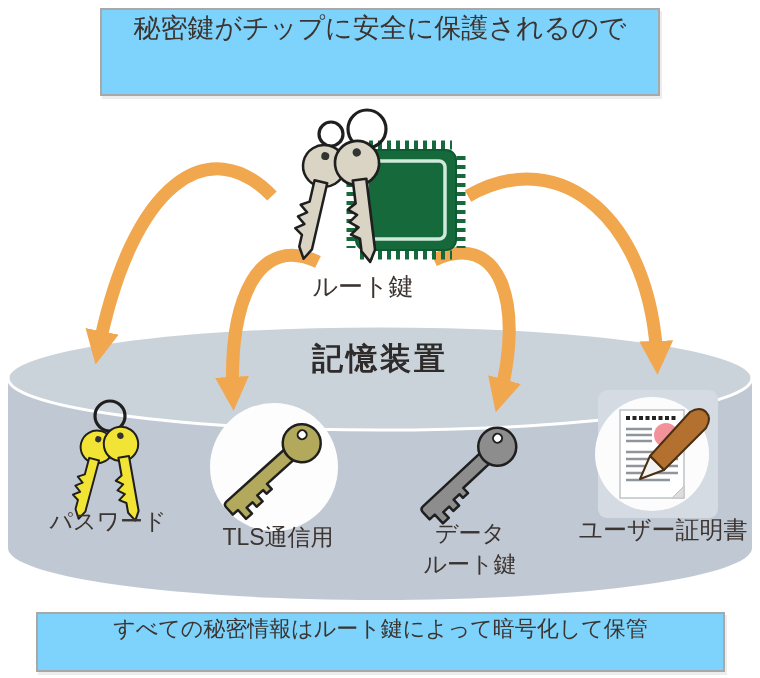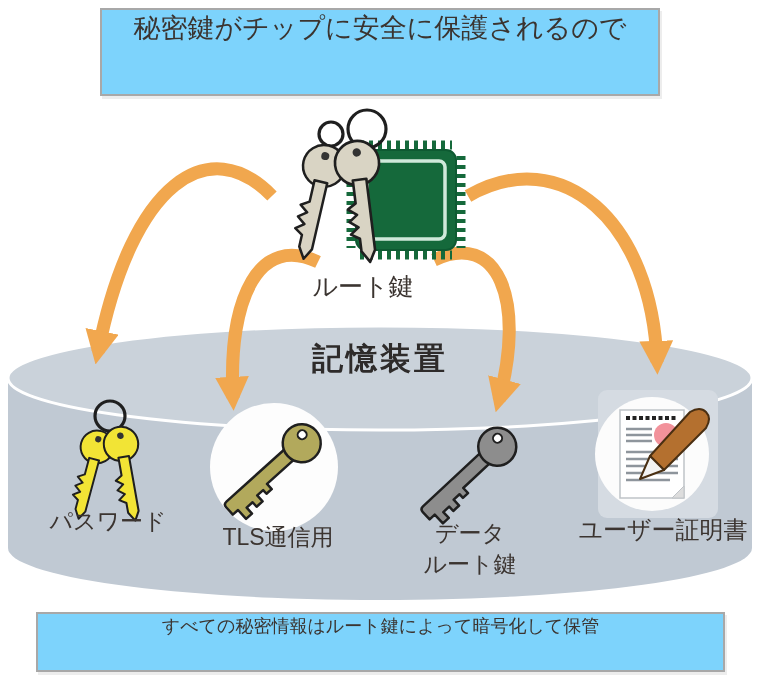--- a/index.html
+++ b/index.html
@@ -10,21 +10,21 @@
     color:#3B3430;
   }
   .stage svg{position:absolute;left:0;top:0;}
   .note{
     position:absolute;background:#7dd3fc;border:2px solid #A8A8A8;
     box-shadow:2px 3px 0 rgba(0,0,0,0.07);
     display:flex;flex-direction:column;align-items:center;
     text-align:center;color:#3B3430;
   }
   .note.top{left:100px;top:8px;width:556px;height:84px;font-size:27px;line-height:37px;}
-  .note.bottom{left:36px;top:612px;width:685px;height:56px;font-size:18px;}
+  .note.bottom{left:36px;top:612px;width:685px;height:56px;font-size:22px;}
   .label{position:absolute;transform:translateX(-50%);text-align:center;white-space:nowrap;color:#3B3430;}
   .label.root{left:363px;top:270px;font-size:25px;}
   .label.storage-title{left:380px;top:338px;font-size:31px;font-weight:700;letter-spacing:3px;color:#2E2B2A;text-align:center;}
   .label.item{font-size:23px;line-height:31px;}
   .label.item-3{font-size:24px;}
   
   .ring{fill:none;stroke:#1F1F1F;stroke-width:3.2px;}
   .beige .kf{fill:#D9D4C4;}
   .yellow .kf{fill:#F2E435;}
   .kf{stroke:#1F1F1F;stroke-width:2.5px;stroke-linejoin:round;}

